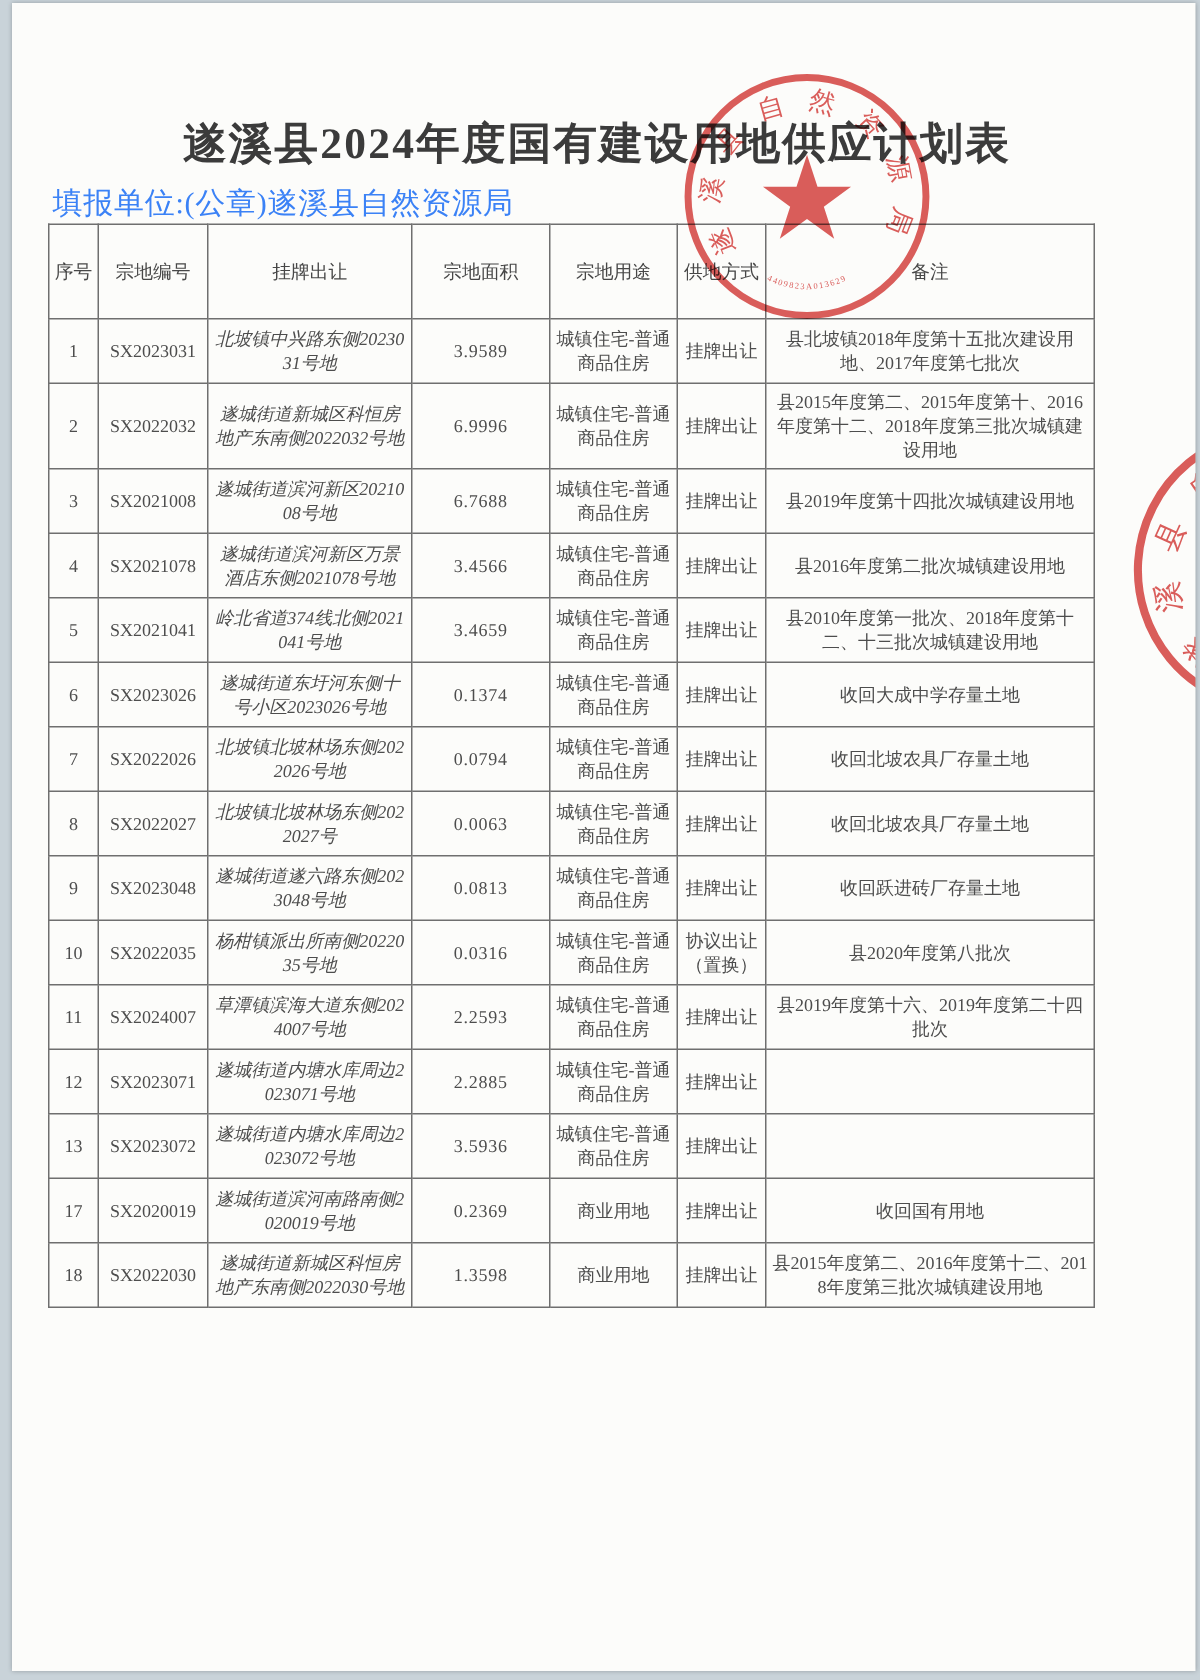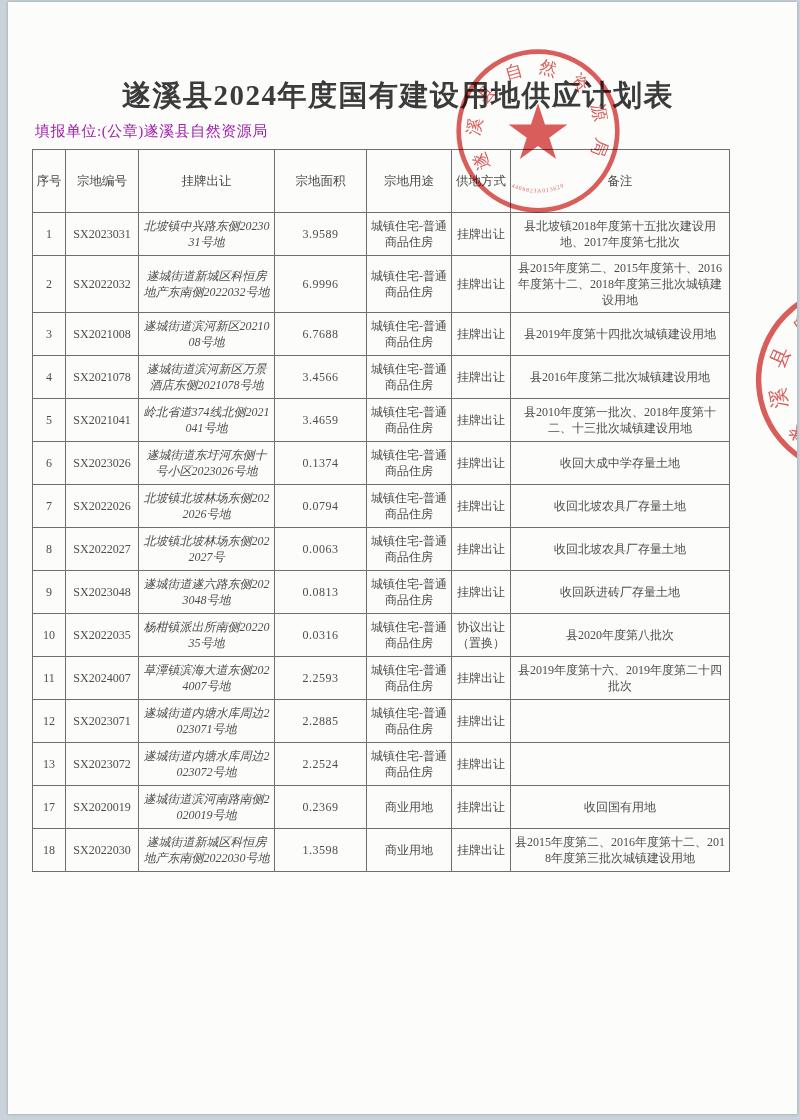--- a/index.html
+++ b/index.html
@@ -2,21 +2,21 @@
 <html><head>
 <meta charset="utf-8">
 <style>
   html,body{margin:0;padding:0;width:800px;height:1120px;overflow:hidden;
     background:#c9d3d9;font-family:"Liberation Serif","DejaVu Serif",serif;}
   .scan-bg{position:absolute;left:0;top:0;width:800px;height:1120px;background:#c9d3d9;}
   .page{position:absolute;left:8px;top:2px;width:789px;height:1112px;
     background:#fcfcfa;overflow:hidden;box-shadow:0 0 3px rgba(0,0,0,.25);}
   .doc-title{position:absolute;left:0;top:74px;width:780px;text-align:center;
     font-size:29px;font-weight:bold;color:#3b3b3b;letter-spacing:1.5px;}
-  .filing-unit{position:absolute;left:27px;top:120px;font-size:15px;color:#a21caf;letter-spacing:.5px;}
+  .filing-unit{position:absolute;left:27px;top:120px;font-size:20px;color:#3b82f6;letter-spacing:.5px;}
   table.plan{position:absolute;left:24px;top:147px;width:697px;border-collapse:collapse;
     table-layout:fixed;color:#4d4d4d;border-radius:18px;}
   table.plan th,table.plan td{border:1px solid #6f6f6f;text-align:center;vertical-align:middle;
     font-weight:normal;font-size:12px;line-height:16px;padding:4px 2px;word-break:break-all;}
   table.plan th{height:54px;font-size:12.5px;color:#474747;}
   table.plan td{height:34px;}
   td.c-location{padding:4px 4px;font-style:italic;}
   td.c-remark{padding:4px 5px;}
   td.c-area{letter-spacing:.5px;}
   .seal{position:absolute;mix-blend-mode:multiply;opacity:.82;pointer-events:none;}
@@ -161,21 +161,21 @@
           <td class="c-location">遂城街道内塘水库周边2023071号地</td>
           <td class="c-area">2.2885</td>
           <td class="c-use">城镇住宅-普通商品住房</td>
           <td class="c-supply">挂牌出让</td>
           <td class="c-remark"></td>
         </tr>
         <tr>
           <td class="c-seq">13</td>
           <td class="c-code">SX2023072</td>
           <td class="c-location">遂城街道内塘水库周边2023072号地</td>
-          <td class="c-area">2.2524</td>
+          <td class="c-area">3.5936</td>
           <td class="c-use">城镇住宅-普通商品住房</td>
           <td class="c-supply">挂牌出让</td>
           <td class="c-remark"></td>
         </tr>
         <tr>
           <td class="c-seq">17</td>
           <td class="c-code">SX2020019</td>
           <td class="c-location">遂城街道滨河南路南侧2020019号地</td>
           <td class="c-area">0.2369</td>
           <td class="c-use">商业用地</td>

